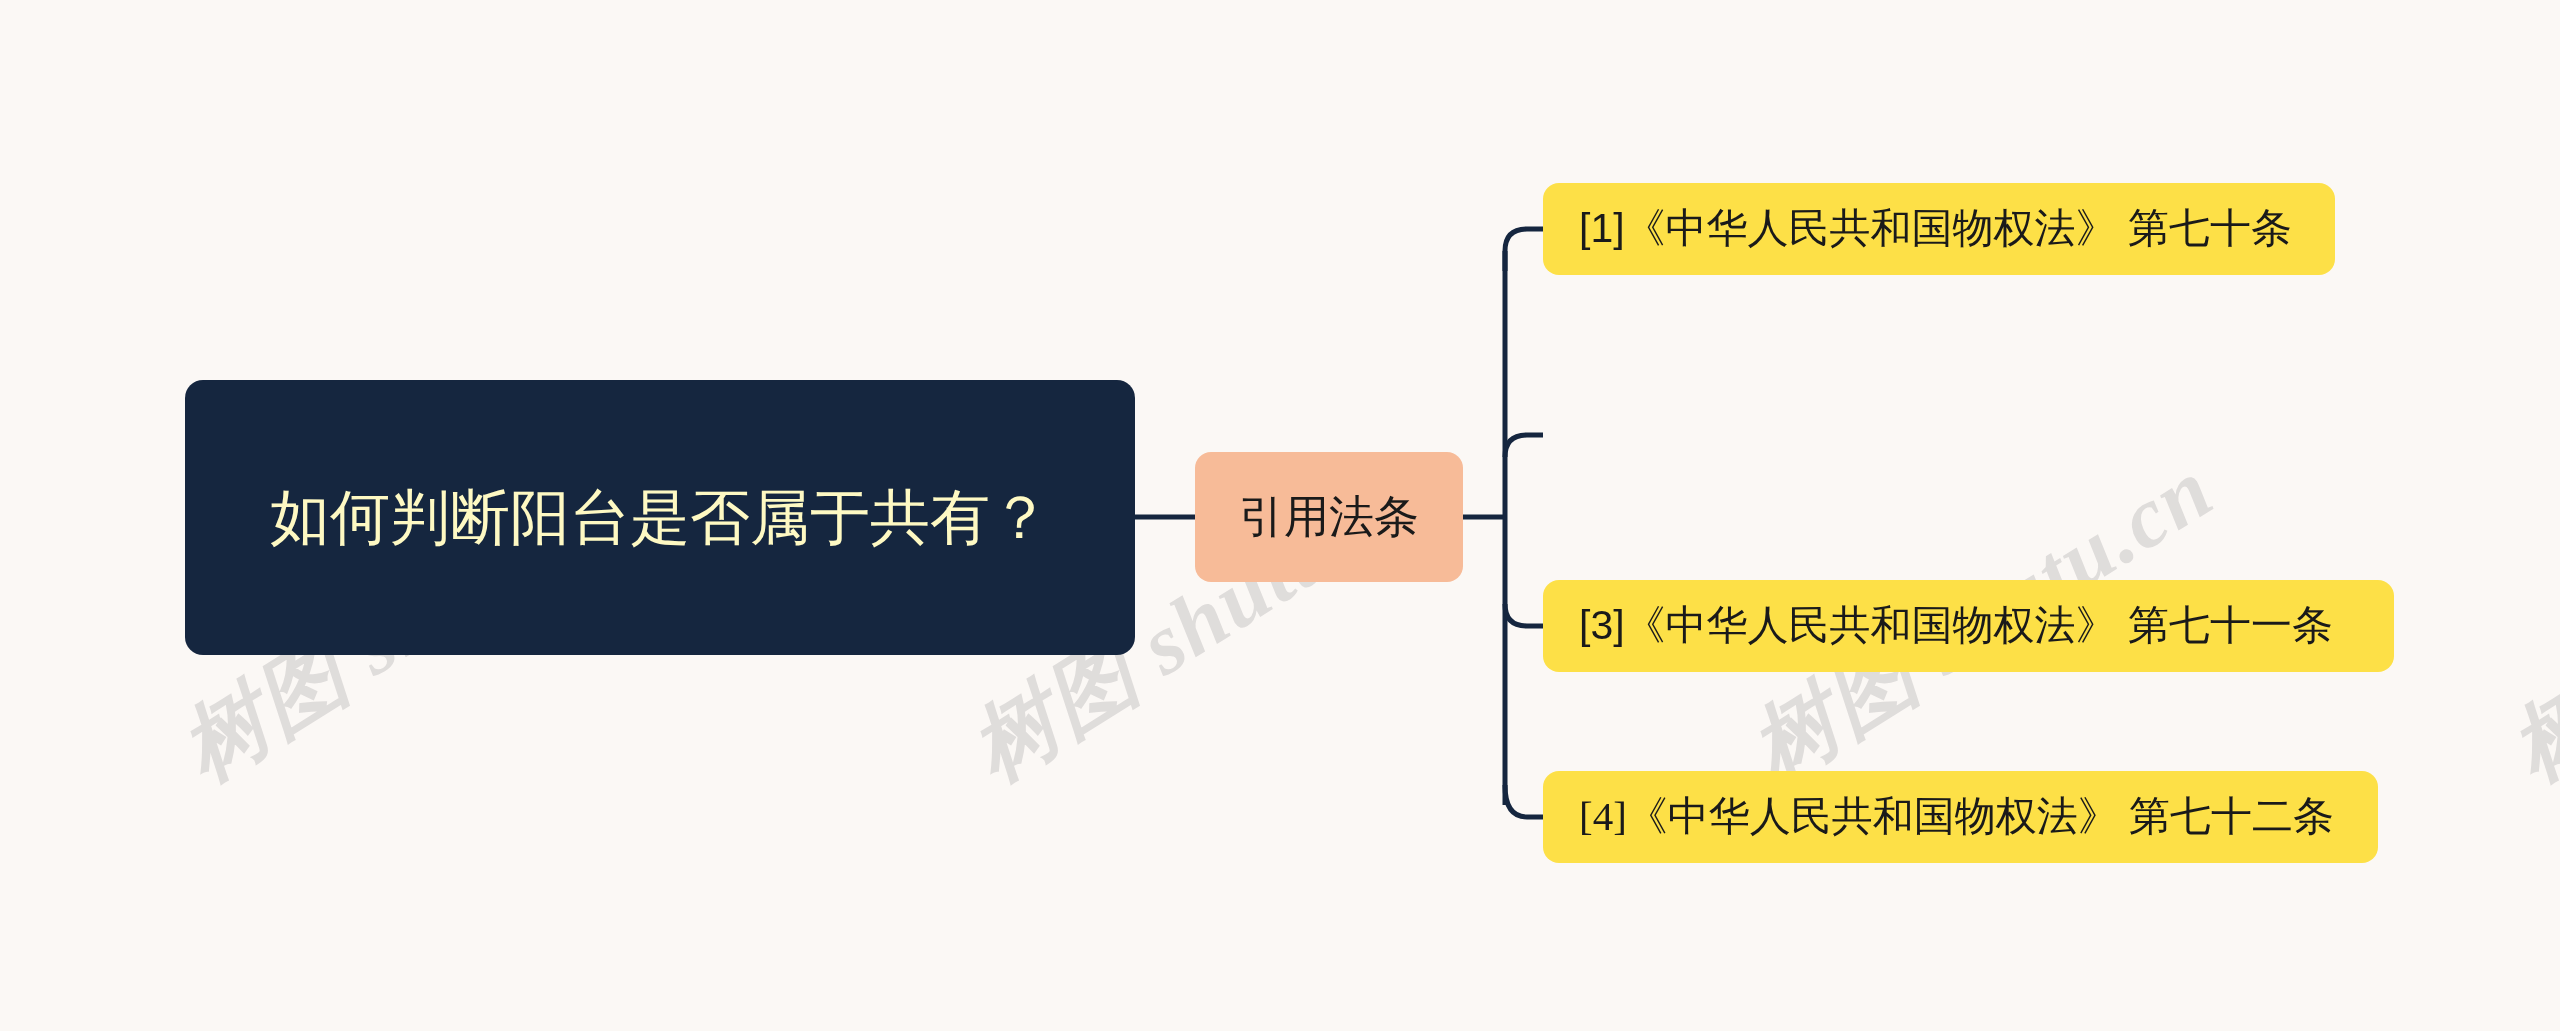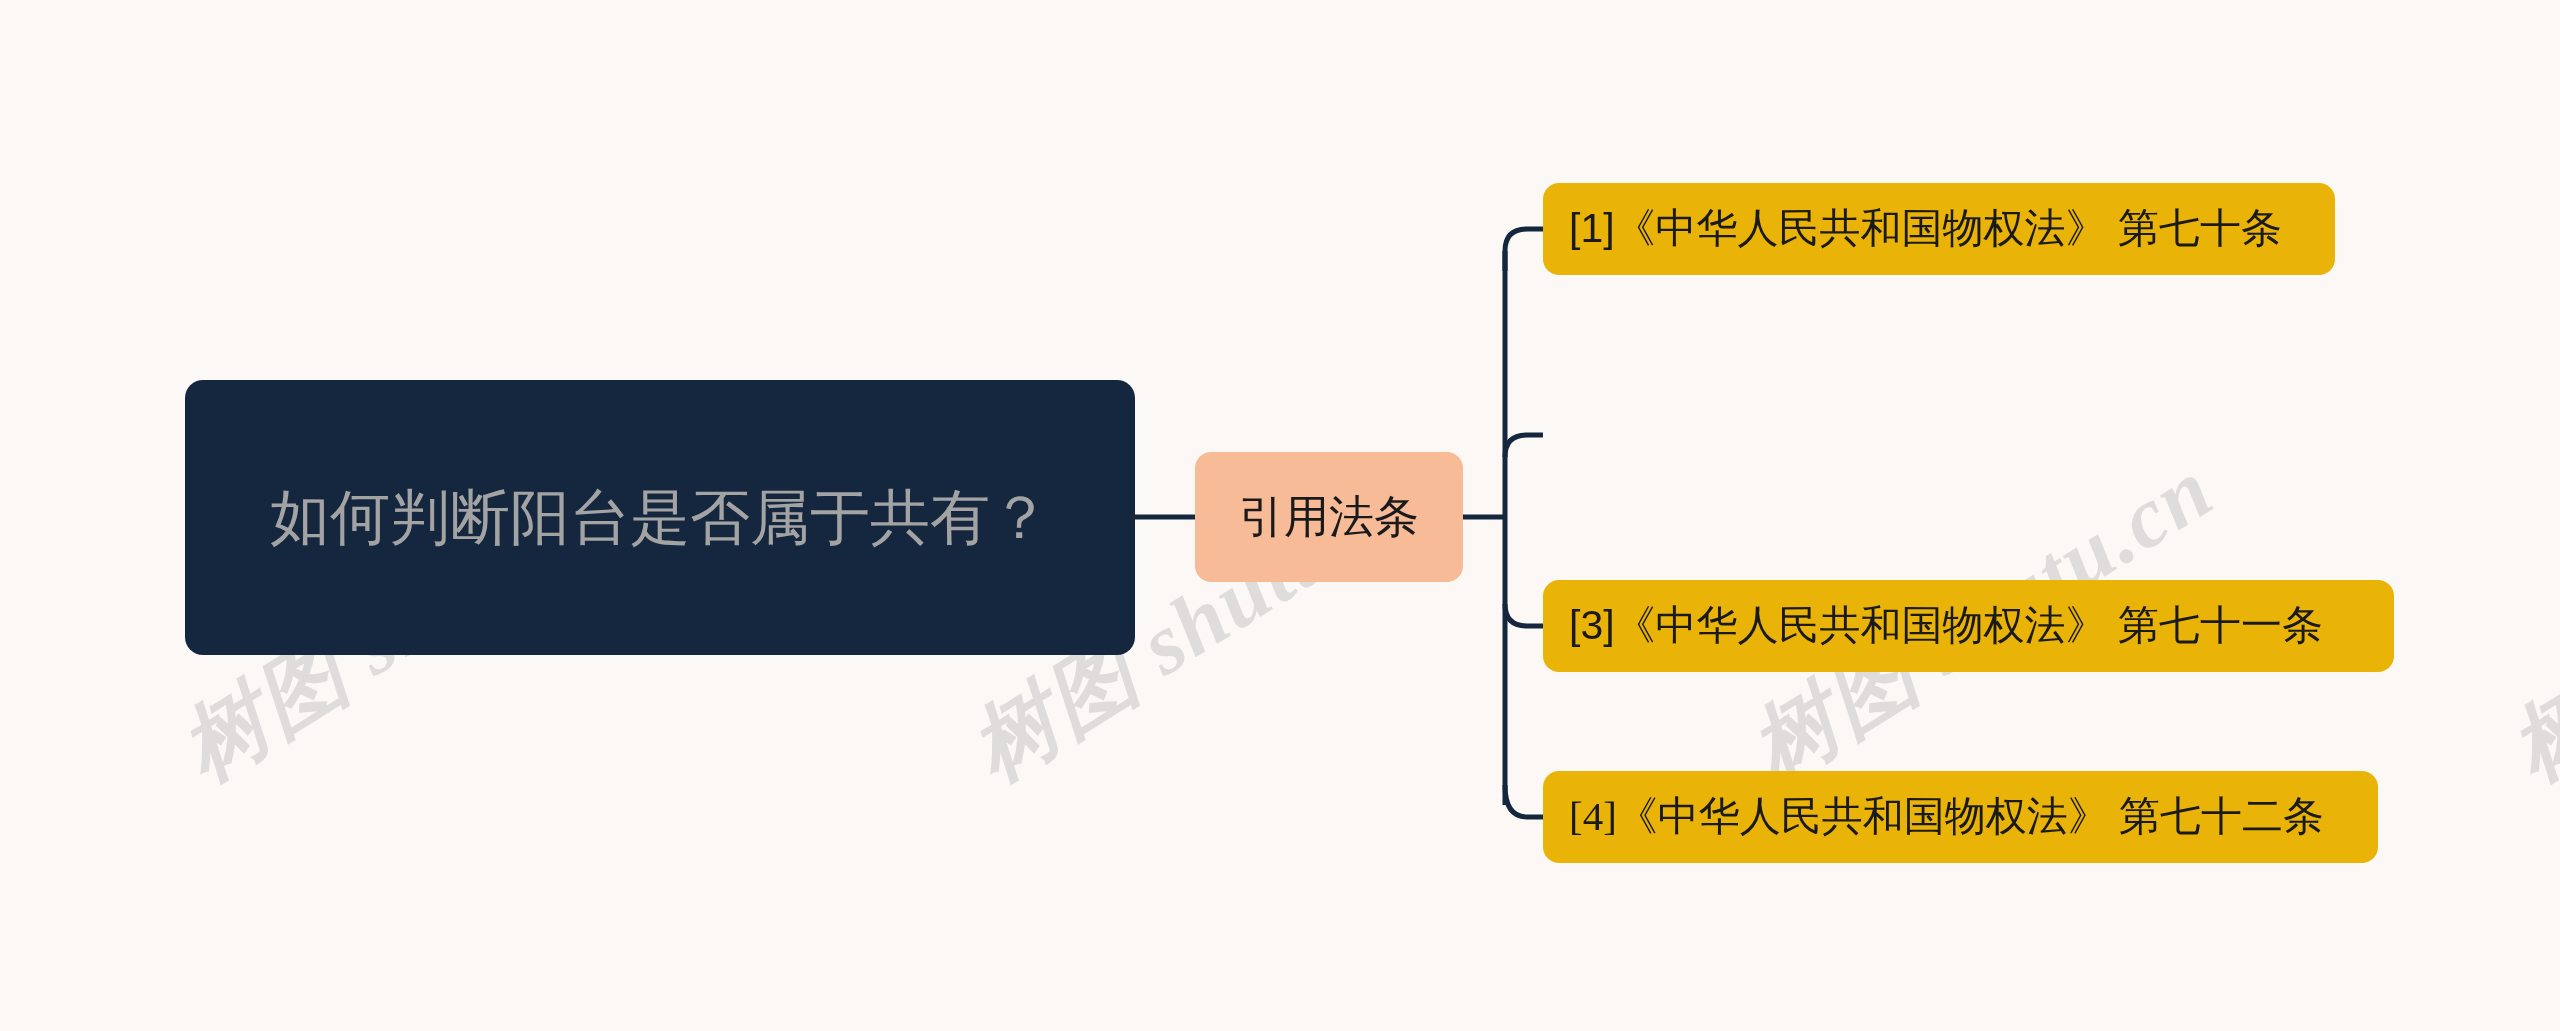--- a/index.html
+++ b/index.html
@@ -67,21 +67,21 @@
     left: 185px;
     top: 380px;
     width: 950px;
     height: 275px;
     background: #15263F;
     border-radius: 18px;
     justify-content: center;
     padding: 0 38px;
   }
   #root-node .txt {
-    color: #a3a3a3;
+    color: #fef9c3;
     font-size: 60px;
     line-height: 1.42;
     font-weight: 400;
     text-align: center;
     width: 100%;
   }
 
   #branch-node {
     left: 1195px;
     top: 452px;
@@ -94,24 +94,24 @@
   #branch-node .txt {
     color: #1A1A1A;
     font-size: 45px;
     line-height: 1.25;
     text-align: center;
     width: 100%;
   }
 
   .leaf-node {
     left: 1543px;
-    background: #eab308;
+    background: #fde047;
     border-radius: 16px;
     height: 92px;
-    padding: 0 26px;
+    padding: 0 36px;
     justify-content: flex-start;
   }
   .leaf-node .txt {
     color: #1A1A1A;
     font-size: 41px;
     line-height: 1.2;
     white-space: nowrap;
   }
 
   #leaf-1 { top: 183px; width: 792px; }

